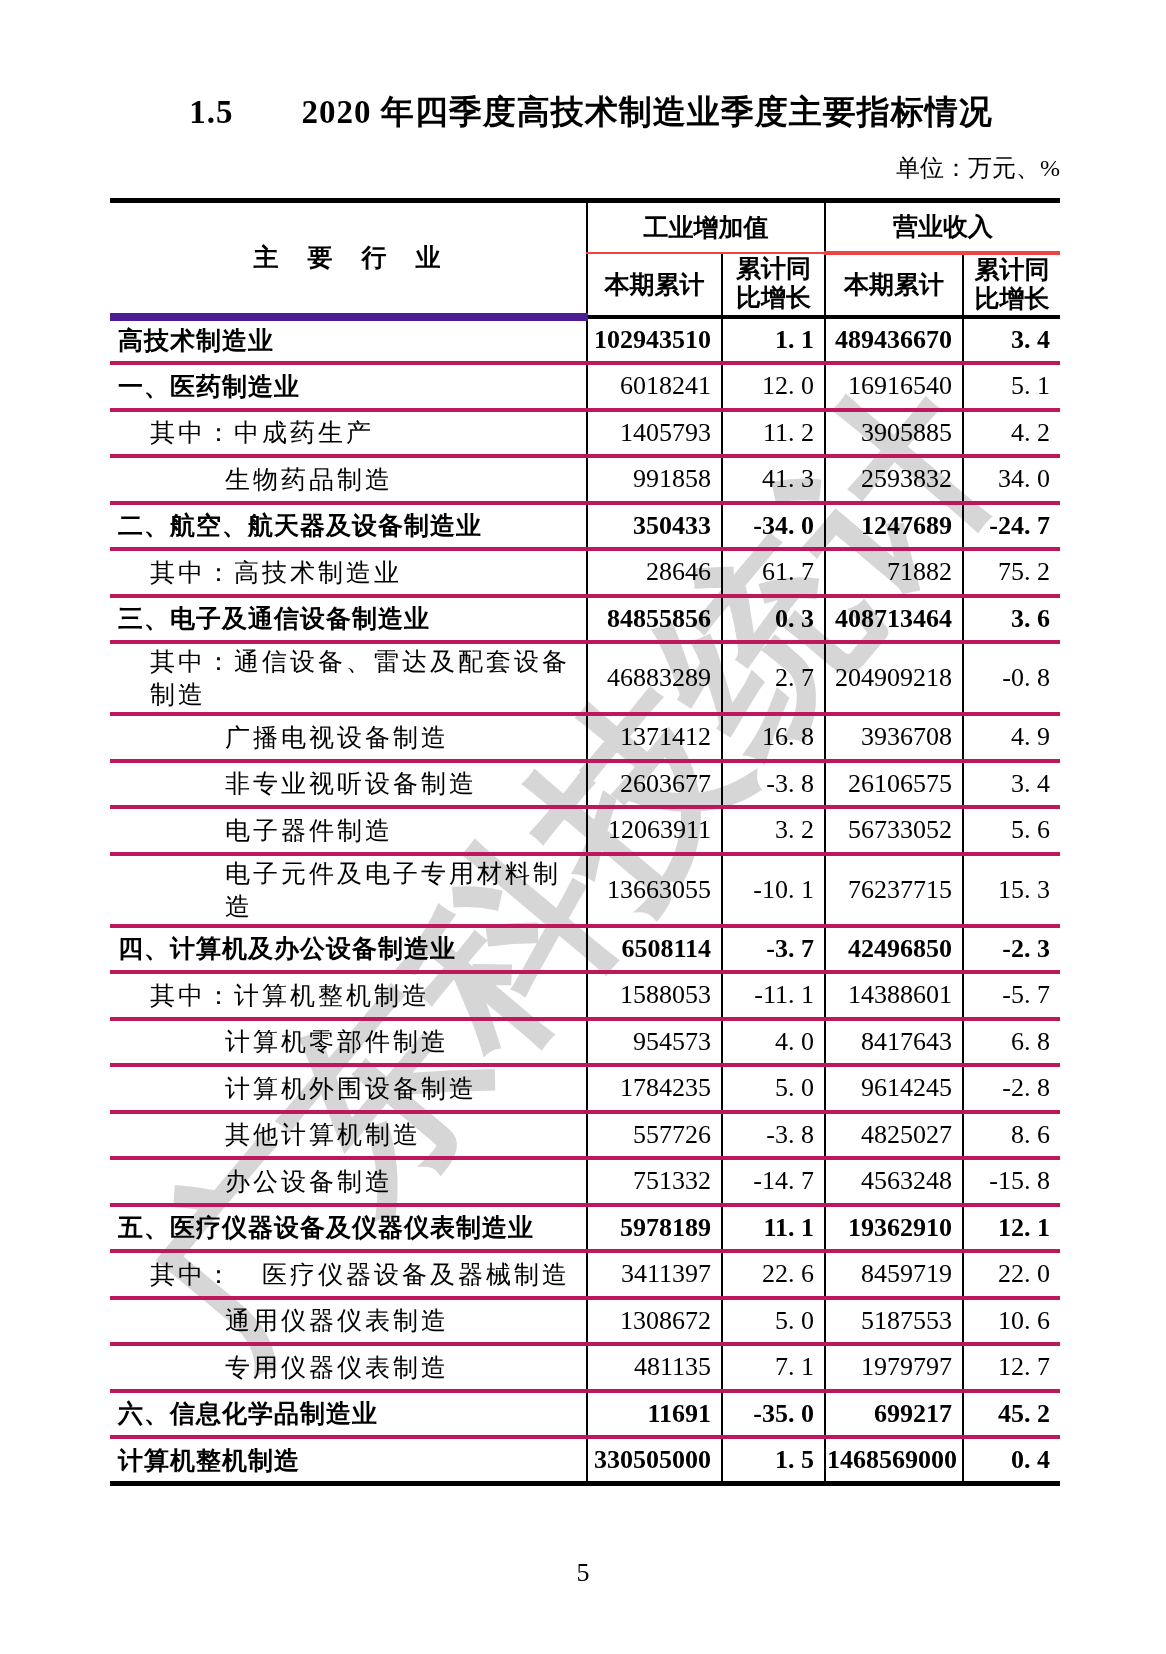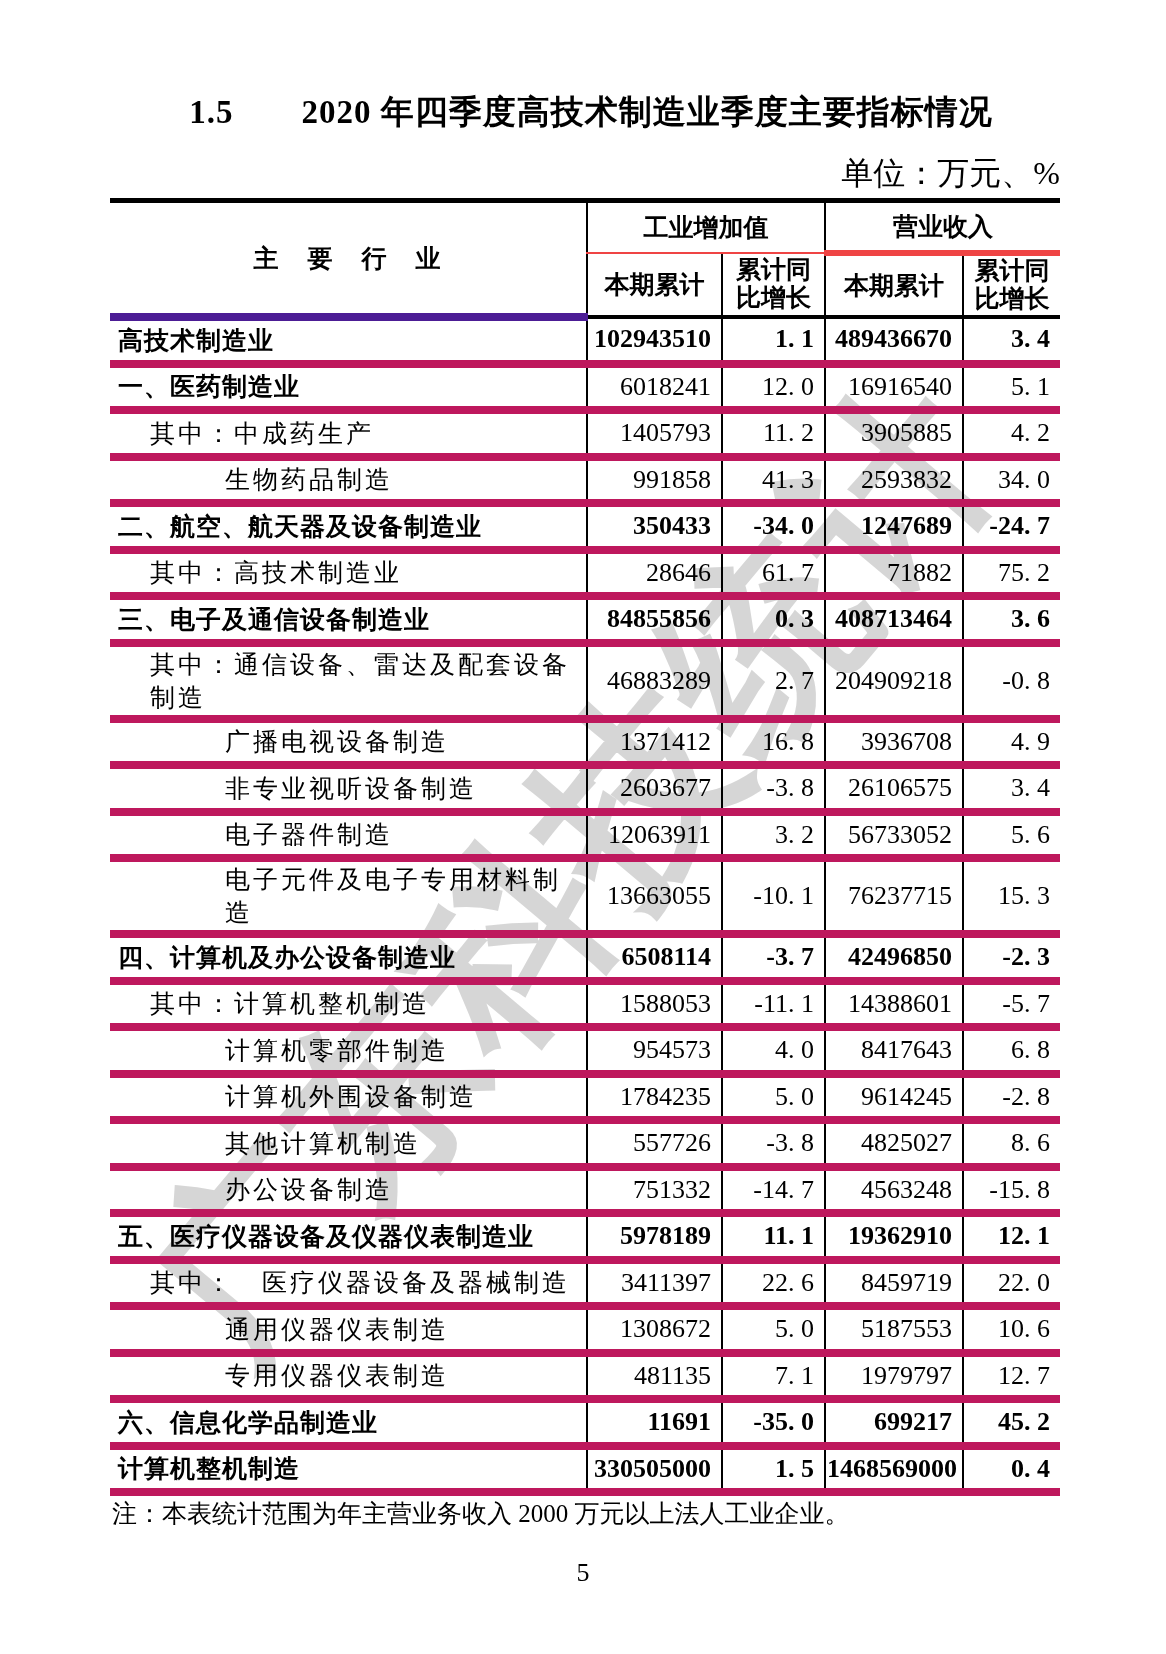--- a/index.html
+++ b/index.html
@@ -31,21 +31,21 @@
     text-align:center;
     font-size:33px;
     font-weight:bold;
     letter-spacing:1px;
     z-index:1;
   }
   .unit-note {
     position:absolute;
     top:152px; left:110px; width:950px;
     text-align:right;
-    font-size:32px;
+    font-size:24px;
     z-index:1;
   }
   table.stat {
     position:absolute;
     top:198px; left:110px;
     width:950px;
     border-collapse:collapse;
     table-layout:fixed;
     border-top:5px solid #000;
     border-bottom:5px solid #000;
@@ -59,21 +59,21 @@
     text-align:center;
     vertical-align:middle;
   }
   tr.hrow1 th { height:52px; }
   tr.hrow1 th.grp { border-bottom:2px solid #000; }
   tr.hrow2 th { height:64px; }
   thead th { border-bottom:4px solid #000; }
   th.industry-head { border-bottom:8px solid #4c1d95; letter-spacing:2px; }
   .bl { border-left:2px solid #000; }
   .wrap2 { white-space:pre-line; line-height:1.15; }
-  tbody tr { border-bottom:8px solid #be185d; }
+  tbody tr { border-bottom:4px solid #be185d; }
   tbody td { height:46.5px; vertical-align:middle; font-size:25px; }
   td.label { text-align:left; letter-spacing:3px; }
   td.label.section { padding-left:8px; letter-spacing:1px; }
   td.label.qizhong { padding-left:40px; }
   td.label.sub { padding-left:115px; }
   td.num {
     text-align:right;
     padding-right:10px;
     font-size:26px;
     letter-spacing:0;
@@ -109,21 +109,21 @@
       <col style="width:477px">
       <col style="width:135px">
       <col style="width:103px">
       <col style="width:138px">
       <col style="width:97px">
     </colgroup>
     <thead>
       <tr class="hrow1">
         <th rowspan="2" class="industry-head">主　要　行　业</th>
         <th colspan="2" class="grp bl" style="border-bottom:2px solid #ef4444;">工业增加值</th>
-        <th colspan="2" class="grp bl" style="border-bottom:6px solid #ef4444;">营业收入</th>
+        <th colspan="2" class="grp bl" style="border-bottom:4px solid #ef4444;">营业收入</th>
       </tr>
       <tr class="hrow2">
         <th class="bl">本期累计</th>
         <th class="bl wrap2">累计同
 比增长</th>
         <th class="bl">本期累计</th>
         <th class="bl wrap2">累计同
 比增长</th>
       </tr>
     </thead>
@@ -292,17 +292,16 @@
         <tr>
           <td class="label section bold">计算机整机制造</td>
           <td class="num bl bold">330505000</td>
           <td class="num bl bold">1. 5</td>
           <td class="num bl bold">1468569000</td>
           <td class="num bl bold">0. 4</td>
         </tr>
       </tbody>
   </table>
 
-  <div class="note">注：本表统计范围为年主营业务收入 2000 万元以上法人工业企业。</div>
 
   <div class="pagenum">5</div>
 
 </div>
 
 </body></html>

